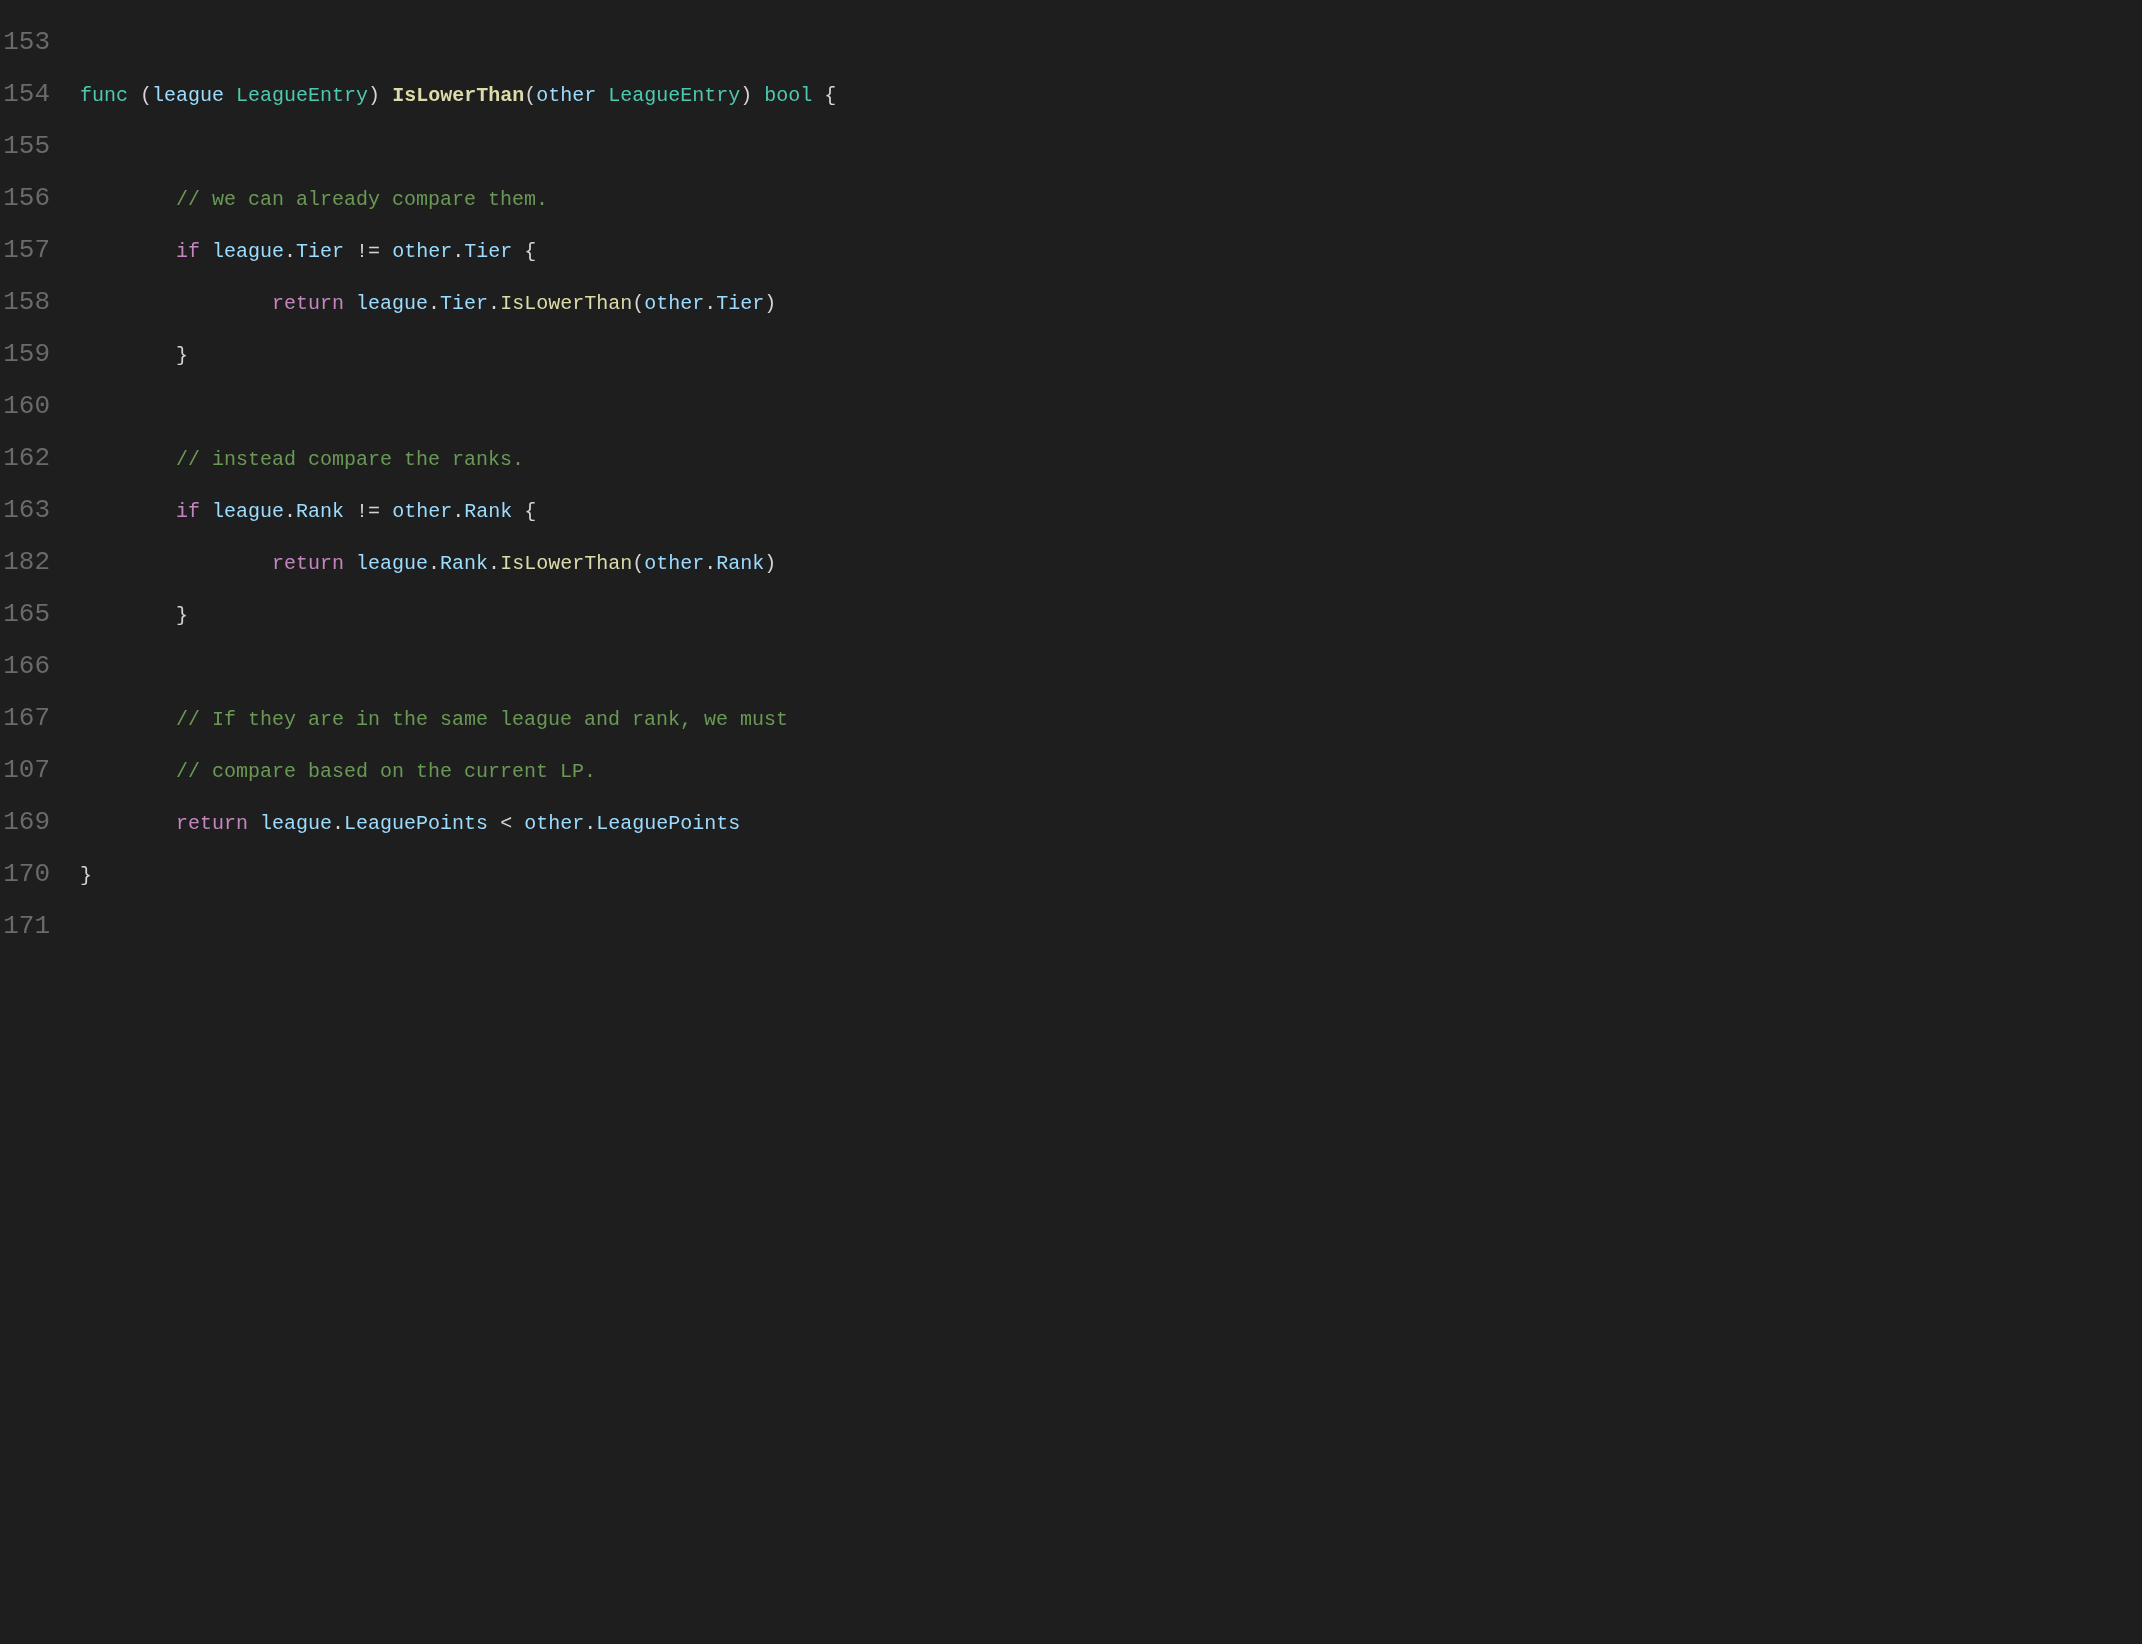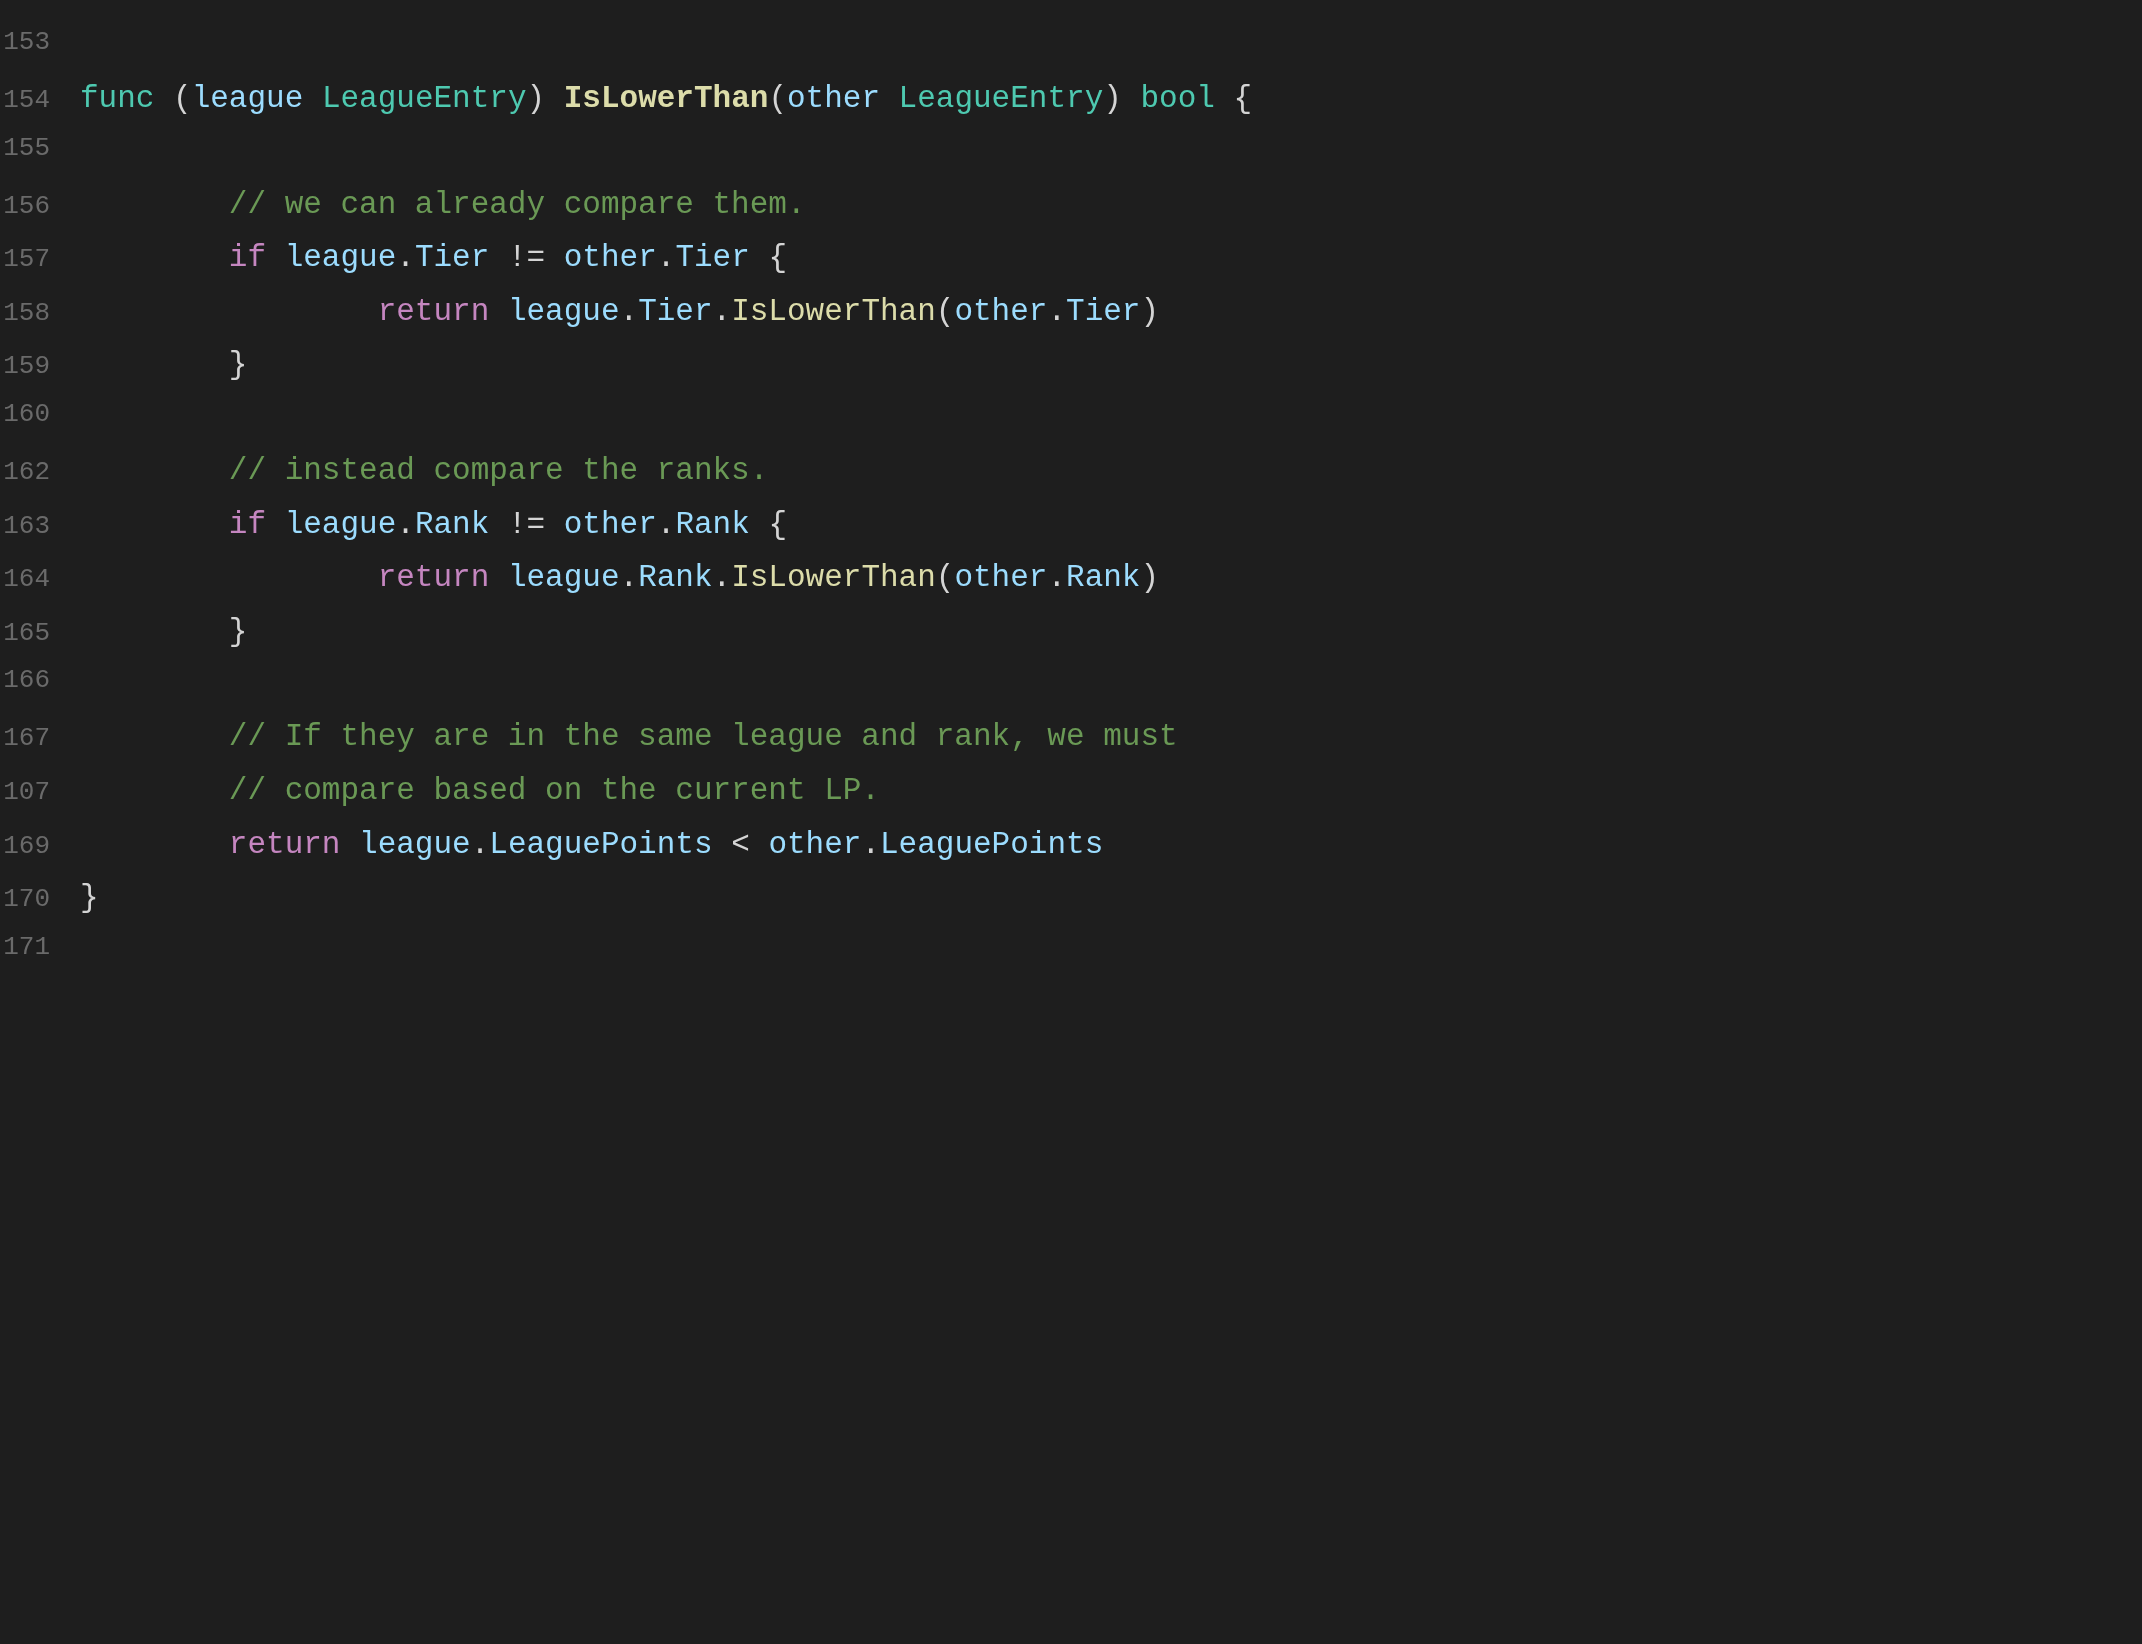--- a/index.html
+++ b/index.html
@@ -37,21 +37,21 @@
       min-width: 80px;
       text-align: right;
       padding-right: 30px;
       user-select: none;
       font-size: 26px;
     }
 
     .code-content {
       flex: 1;
       white-space: pre;
-      font-size: 31px;
+      font-size: 20px;
     }
 
     
     .kw-func { color: #4ec9b0; }        
     .kw-keyword { color: #c586c0; }      
     .type-name { color: #4ec9b0; }       
     .fn-name { color: #dcdcaa; font-weight: bold; } 
     .fn-call { color: #dcdcaa; }         
     .comment { color: #6a9955; }         
     .param { color: #9cdcfe; }
@@ -109,21 +109,21 @@
     <span class="line-number">162</span>
     <span class="code-content"><span class="comment">	// instead compare the ranks.</span></span>
   </div>
 
   <div class="code-line">
     <span class="line-number">163</span>
     <span class="code-content">	<span class="kw-keyword">if</span> <span class="param">league</span><span class="plain">.</span><span class="property">Rank</span> <span class="plain">!=</span> <span class="param">other</span><span class="plain">.</span><span class="property">Rank</span> <span class="plain">{</span></span>
   </div>
 
   <div class="code-line">
-    <span class="line-number">164</span>
+    <span class="line-number">182</span>
     <span class="code-content">	<span class="plain">	</span><span class="return-kw">return</span> <span class="param">league</span><span class="plain">.</span><span class="property">Rank</span><span class="plain">.</span><span class="fn-call">IsLowerThan</span><span class="plain">(</span><span class="param">other</span><span class="plain">.</span><span class="property">Rank</span><span class="plain">)</span></span>
   </div>
 
   <div class="code-line">
     <span class="line-number">165</span>
     <span class="code-content">	<span class="plain">}</span></span>
   </div>
 
   <div class="code-line">
     <span class="line-number">166</span>

